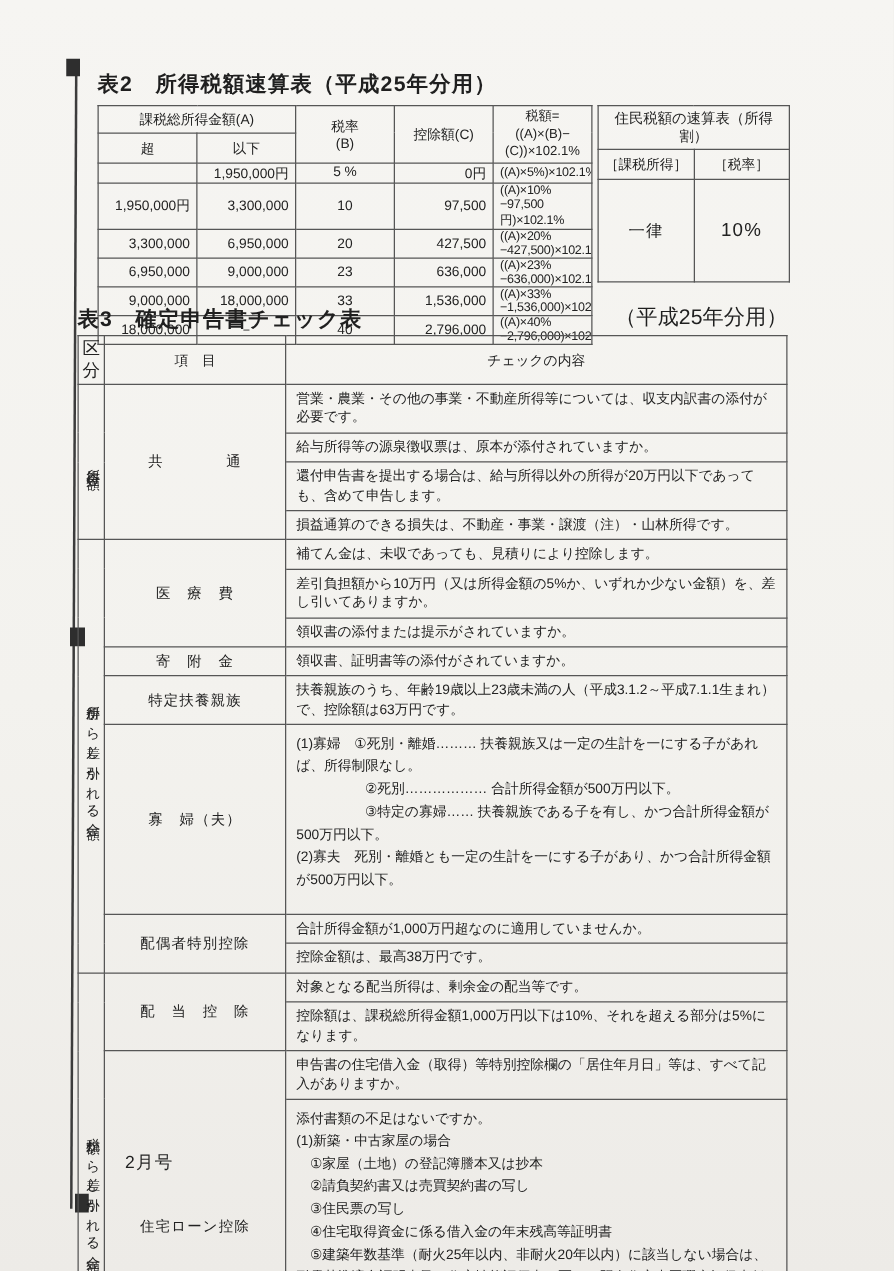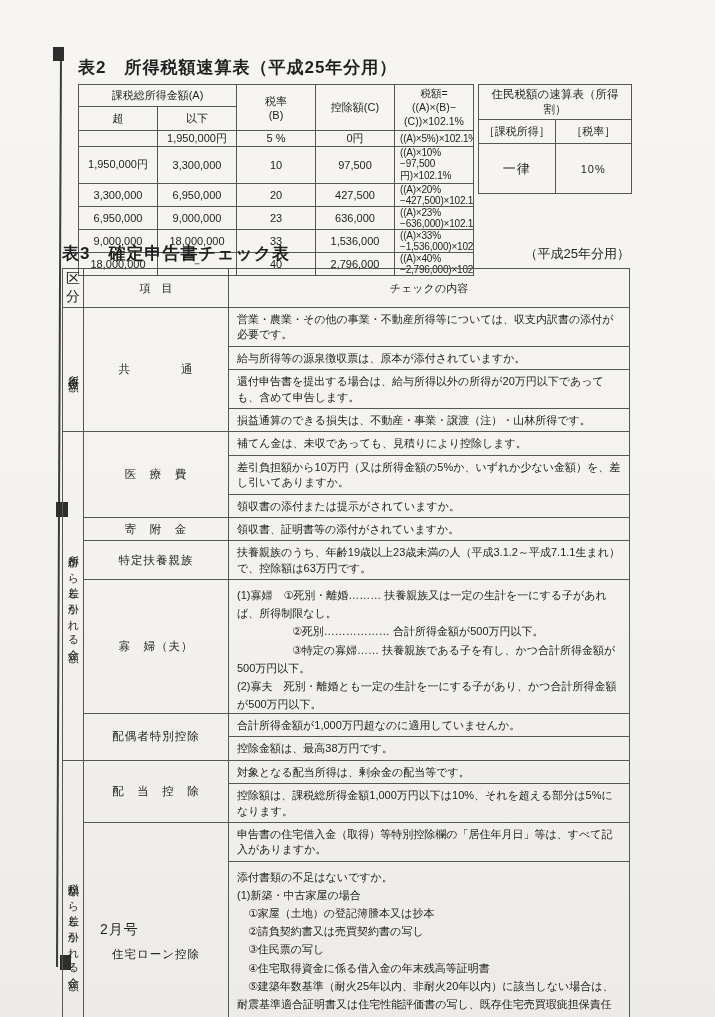--- a/index.html
+++ b/index.html
@@ -25,48 +25,48 @@
   .tables-row{position:absolute;left:78px;top:84px;width:554px;display:flex;gap:4px;align-items:stretch;}
 
   table{border-collapse:collapse;table-layout:fixed;}
   th,td{border:1px solid #565656;font-weight:normal;font-size:11px;color:#222;overflow:hidden;}
 
   .t2{width:396px;height:134px;}
   .t2 th{text-align:center;padding:1px 2px;}
   .t2 .h1{height:20px;}
   .t2 .h2{height:22px;}
   .t2 td{height:14px;padding:0 5px;}
-  .num{text-align:center;}
+  .num{text-align:right;}
   .ctr{text-align:center;}
   .pre{white-space:pre-line;}
   .formula{text-align:left;padding:0 3px;font-size:10px;letter-spacing:-0.2px;margin-top:44px;}
   .hdr-tax{text-align:left;padding-left:5px;font-size:10.5px;line-height:1.35;}
 
-  .rt{width:154px;height:110px;}
+  .rt{width:154px;height:142px;}
   .rt th{text-align:center;padding:2px;}
   .rt .rt-title{height:24px;font-size:11.5px;}
   .rt .rt-h{height:24px;}
   .rt td{text-align:center;vertical-align:middle;}
   .rt .v-income{font-size:13px;letter-spacing:1px;}
-  .rt .v-rate{font-size:11px;letter-spacing:1px;}
+  .rt .v-rate{font-size:15px;letter-spacing:1px;}
 
   .t3-head{position:absolute;left:62px;top:242px;width:568px;display:flex;justify-content:space-between;align-items:flex-end;}
   .t3-title{font-size:17px;font-weight:bold;letter-spacing:1px;}
-  .t3-note{font-size:13px;padding-bottom:2px;}
+  .t3-note{font-size:17px;padding-bottom:2px;}
 
   .t3{position:absolute;left:62px;top:268px;width:568px;}
   .t3 th{height:20px;text-align:center;padding:1px 2px;}
   .t3 .vert{
     writing-mode:vertical-rl;text-orientation:upright;
     text-align:center;vertical-align:middle;
     font-size:11px;letter-spacing:2px;padding:4px 2px;
   }
   .t3 .item{text-align:center;vertical-align:middle;font-size:11.5px;padding:2px 3px;letter-spacing:1px;}
   .t3 .chk{text-align:left;vertical-align:middle;padding:4px 8px 3px;font-size:11px;line-height:1.4;margin-top:44px;}
-  .t3 .chk.pre{line-height:1.65;vertical-align:top;padding-top:6px;padding-bottom:0;}
+  .t3 .chk.pre{line-height:1.65;vertical-align:top;padding-top:6px;padding-bottom:18px;}
 
   .footnote{position:absolute;left:62px;top:941px;font-size:10.5px;font-weight:bold;}
   .page-footer{position:absolute;left:100px;top:921px;font-size:14px;letter-spacing:1px;text-align:center;}
 </style>
 </head>
 <body>
 
 <div class="page">
 
   <div class="bind-line"></div>

